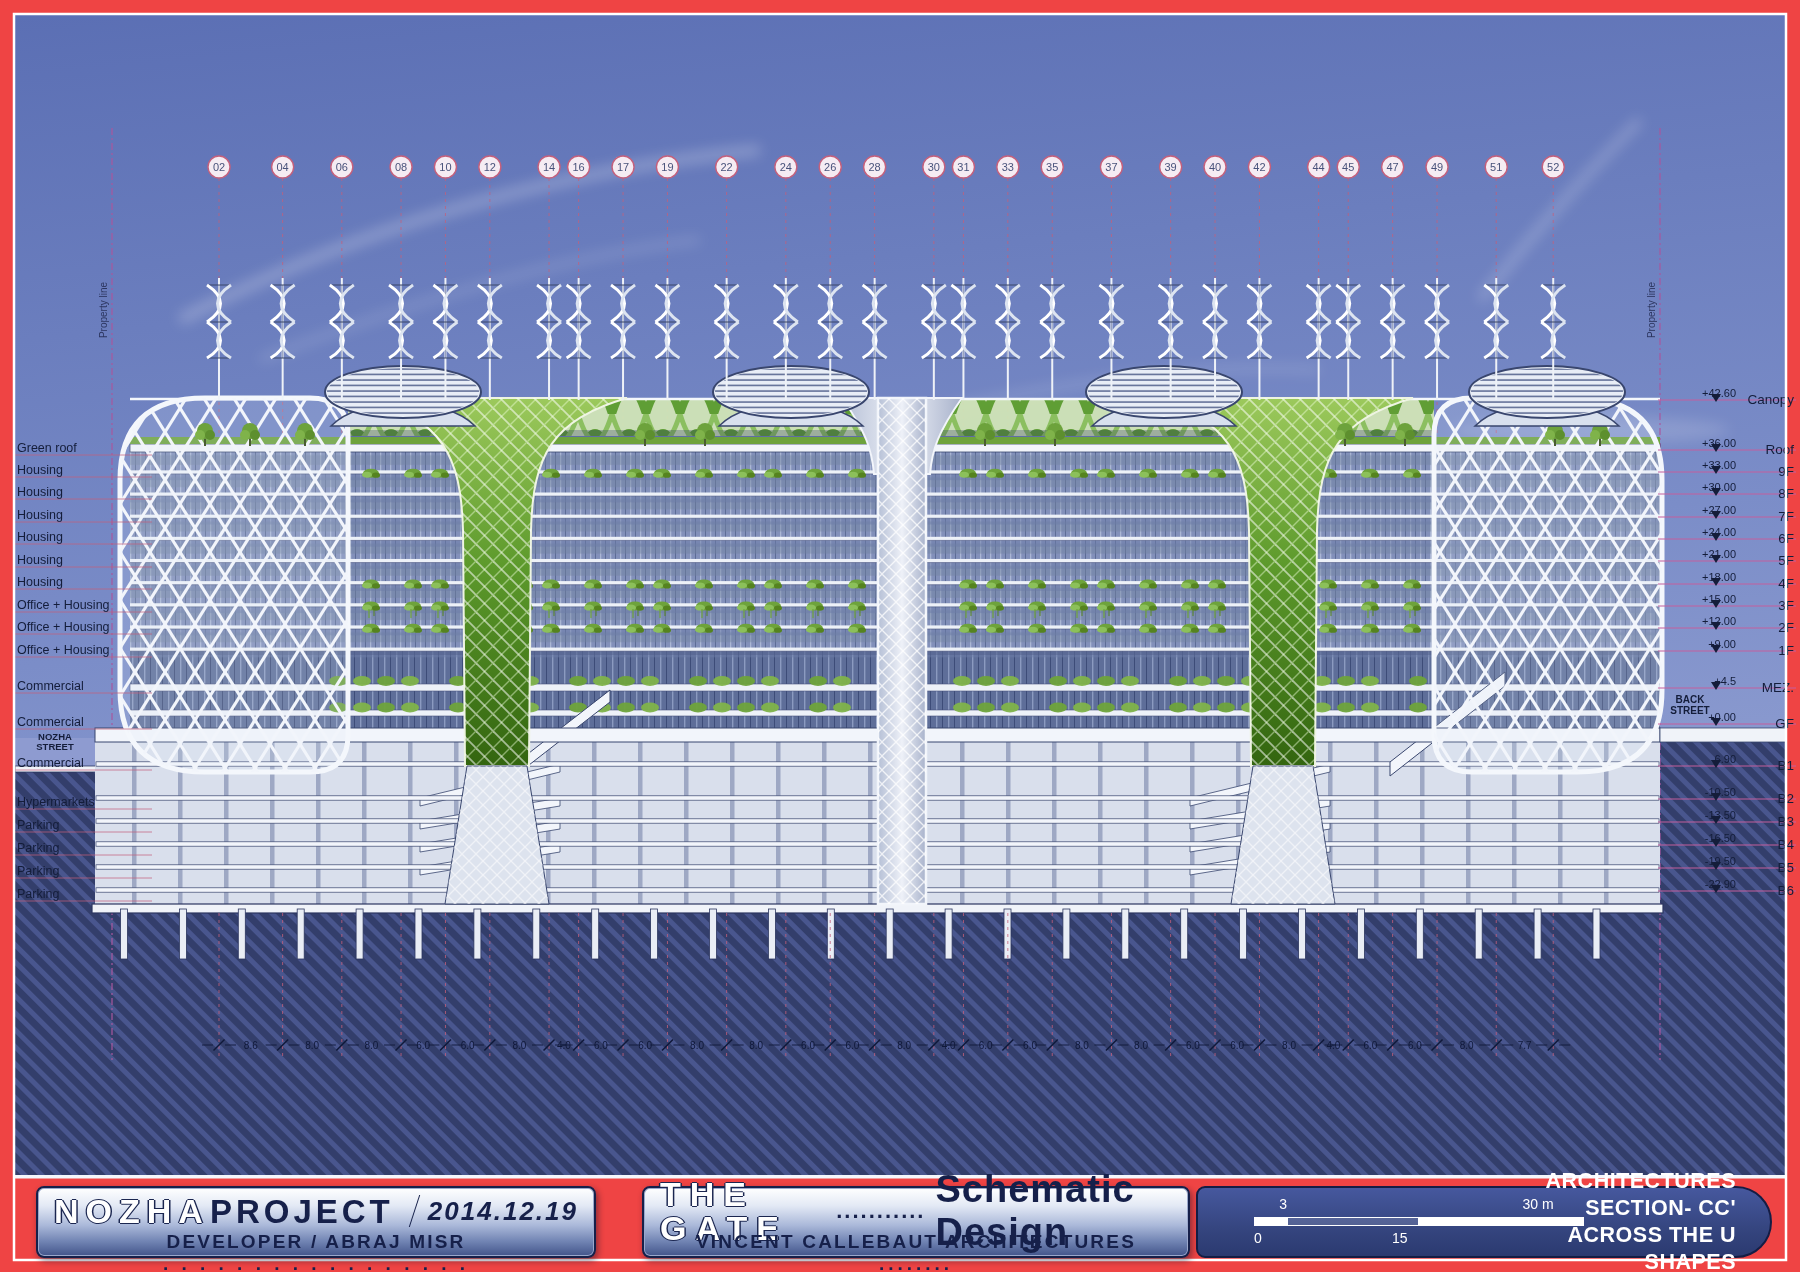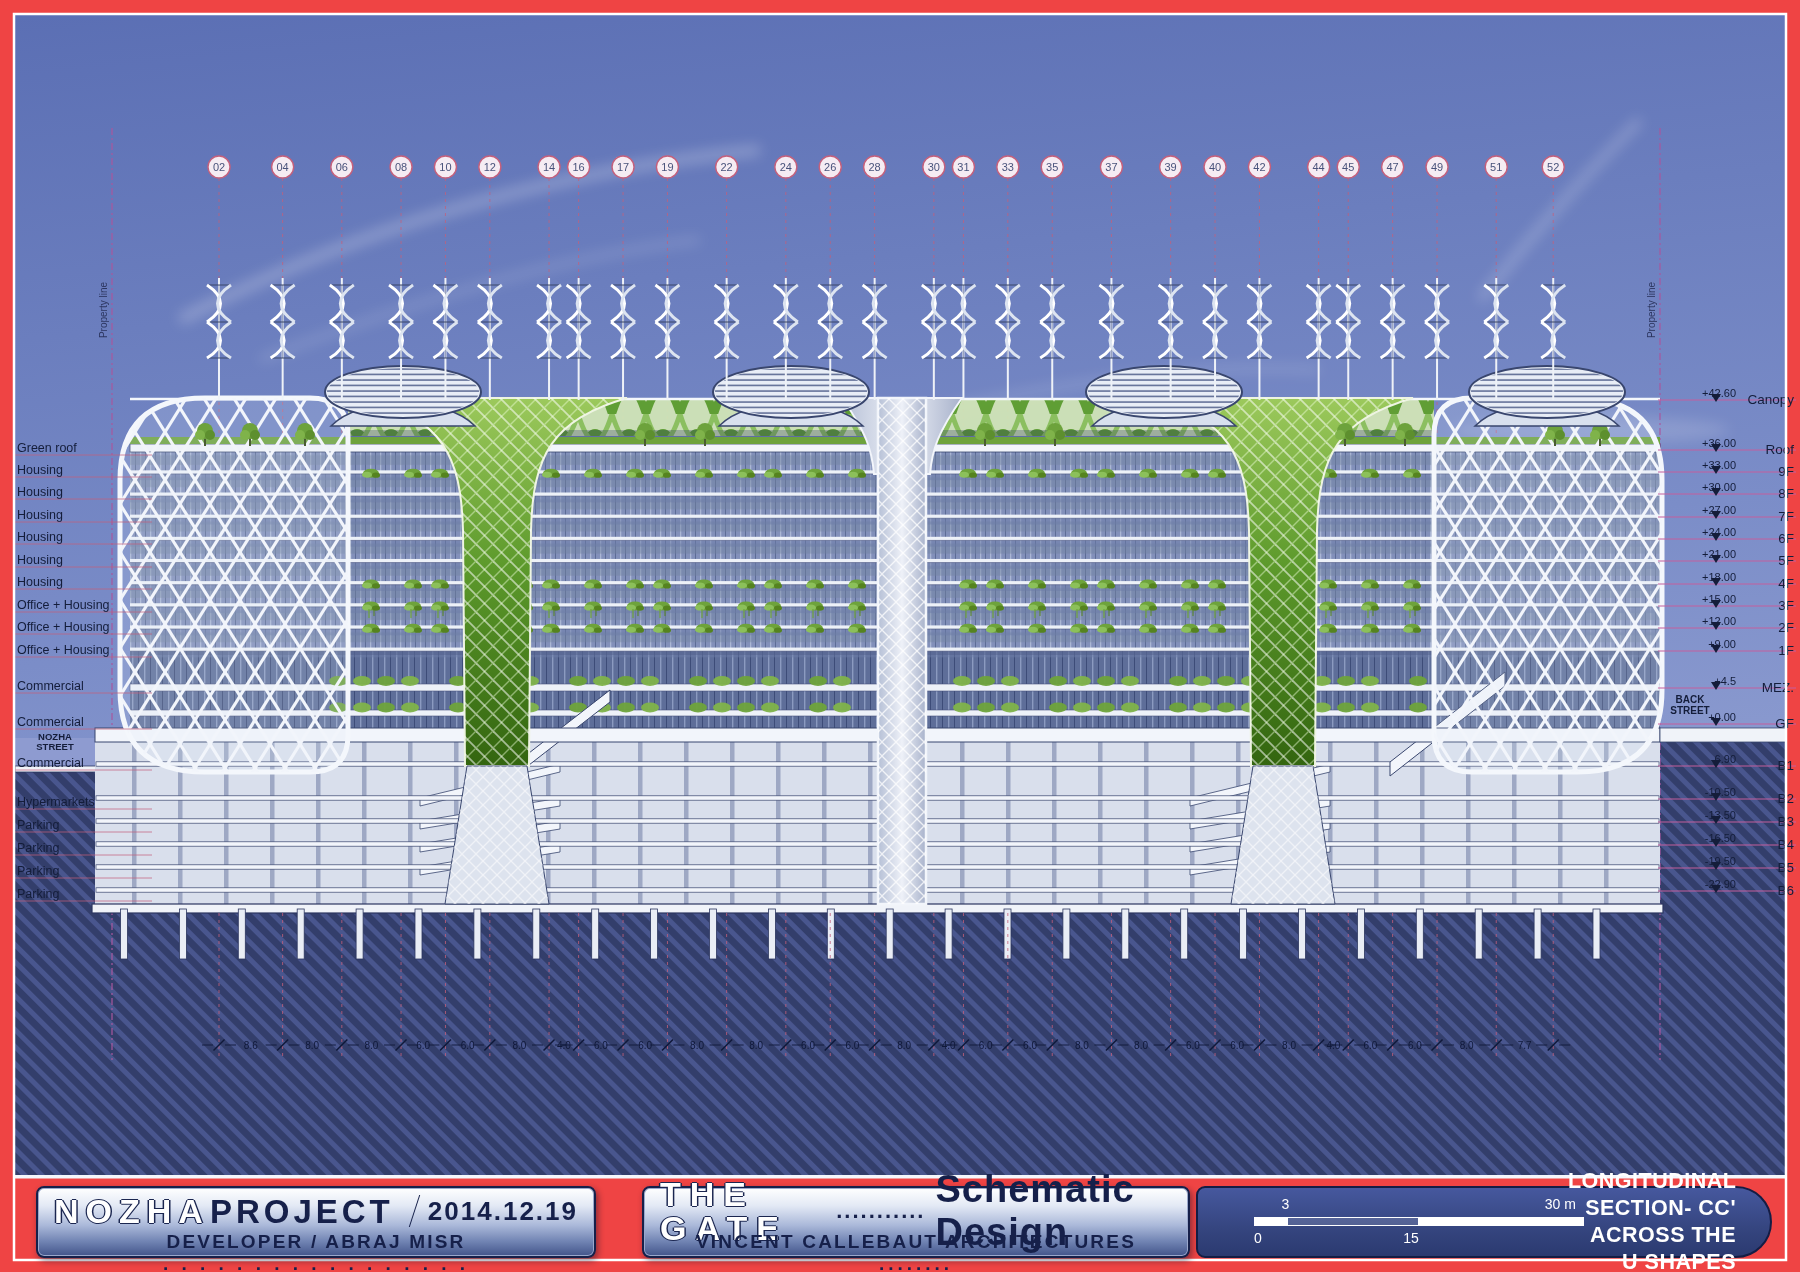--- a/index.html
+++ b/index.html
@@ -15,21 +15,21 @@
   .tb2{left:642px;width:548px;}
   .tb3{left:1196px;width:576px;background:linear-gradient(180deg,#46589e 0%,#35457f 60%,#2b3a70 100%);
        border:2px solid #141d44;border-radius:10px 40px 40px 10px;color:#fff;display:flex;align-items:center;}
   .r1{display:flex;align-items:center;padding:3px 16px 0 16px;height:40px;}
   .r2{display:flex;align-items:center;padding:0 16px;font-size:19px;font-weight:bold;
       color:#16204a;letter-spacing:2.2px;white-space:nowrap;flex-direction:column;}
   .r2 .dots{flex:1;overflow:hidden;text-align:center;letter-spacing:4px;}
   .outl{color:#fff;text-shadow:1.4px 0 0 #1b2650,-1.4px 0 0 #1b2650,0 1.4px 0 #1b2650,0 -1.4px 0 #1b2650;}
   .big{font-size:34px;font-weight:bold;letter-spacing:7px;line-height:1;}
   .big2{font-size:33px;font-weight:bold;letter-spacing:4px;color:#16204a;line-height:1;}
-  .date{margin-left:auto;font-size:26px;font-weight:bold;color:#16204a;letter-spacing:2px;}
+  .date{margin-left:auto;font-size:26px;font-weight:bold;color:#16204a;letter-spacing:2px;font-style:italic;}
   .divider{width:3px;height:32px;background:#16204a;transform:skewX(-18deg);margin:0 14px 0 20px;}
   .gdots{font-size:22px;font-weight:bold;color:#16204a;letter-spacing:2px;margin:0 10px;}
   .schem{font-size:38px;font-weight:bold;color:#16204a;letter-spacing:1px;}
   .scalewrap{position:relative;width:330px;height:56px;margin-left:56px;font-size:14px;}
   .sbar{position:absolute;top:23px;left:0;width:330px;height:9px;display:flex;}
   .s1{width:10%;background:#fff;}
   .s2{width:40%;border:1.5px solid #fff;background:rgba(255,255,255,.15);box-sizing:border-box;}
   .s3{width:50%;background:#fff;}
   .l3{position:absolute;left:10%;top:2px;transform:translateX(-50%);}
   .l30{position:absolute;right:-8px;top:2px;}
@@ -1415,17 +1415,17 @@
     <span class="l30">30 m</span>
     <div class="sbar">
       <div class="s1"></div>
       <div class="s2"></div>
       <div class="s3"></div>
     </div>
     <span class="l0">0</span>
     <span class="l15">15</span>
   </div>
   <div class="sectitle">
-    <div>LONGITUDINAL SECTION- CC'</div>
+    <div>ARCHITECTURES SECTION- CC'</div>
     <div>ACROSS THE U SHAPES</div>
   </div>
 </div>
 </div>
 
 </body></html>

